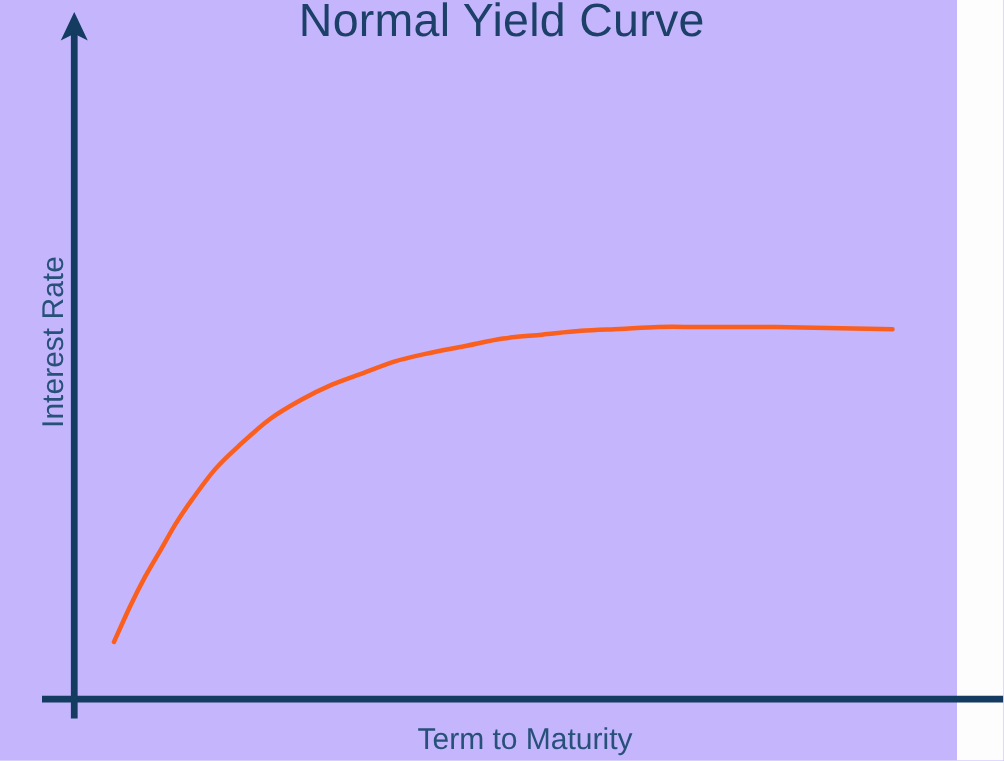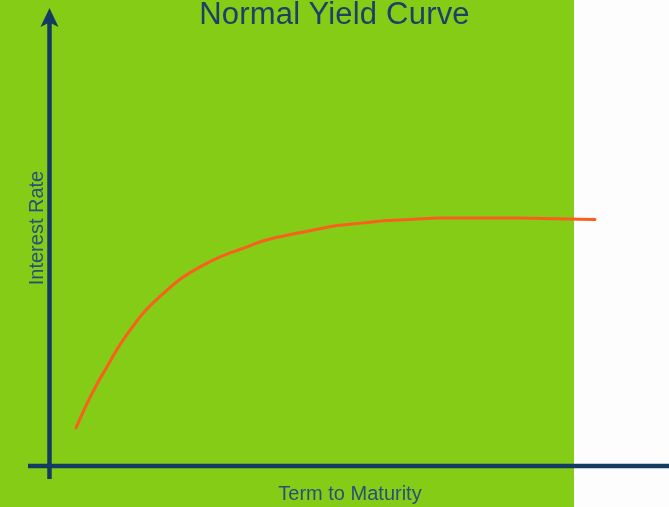--- a/index.html
+++ b/index.html
@@ -9,23 +9,23 @@
   }
   body {
     width: 669px;
     height: 507px;
     background: #fdfdfd;
     font-family: "Liberation Sans", sans-serif;
     overflow: hidden;
   }
   #chart-root {
     position: relative;
-    width: 574px;
+    width: 638px;
     height: 507px;
-    background: #84cc16;
+    background: #c4b5fd;
     text-decoration: underline;
   }
   #chart-svg {
     position: absolute;
     left: 0;
     top: 0;
     width: 669px;
     height: 507px;
     display: block;
   }

